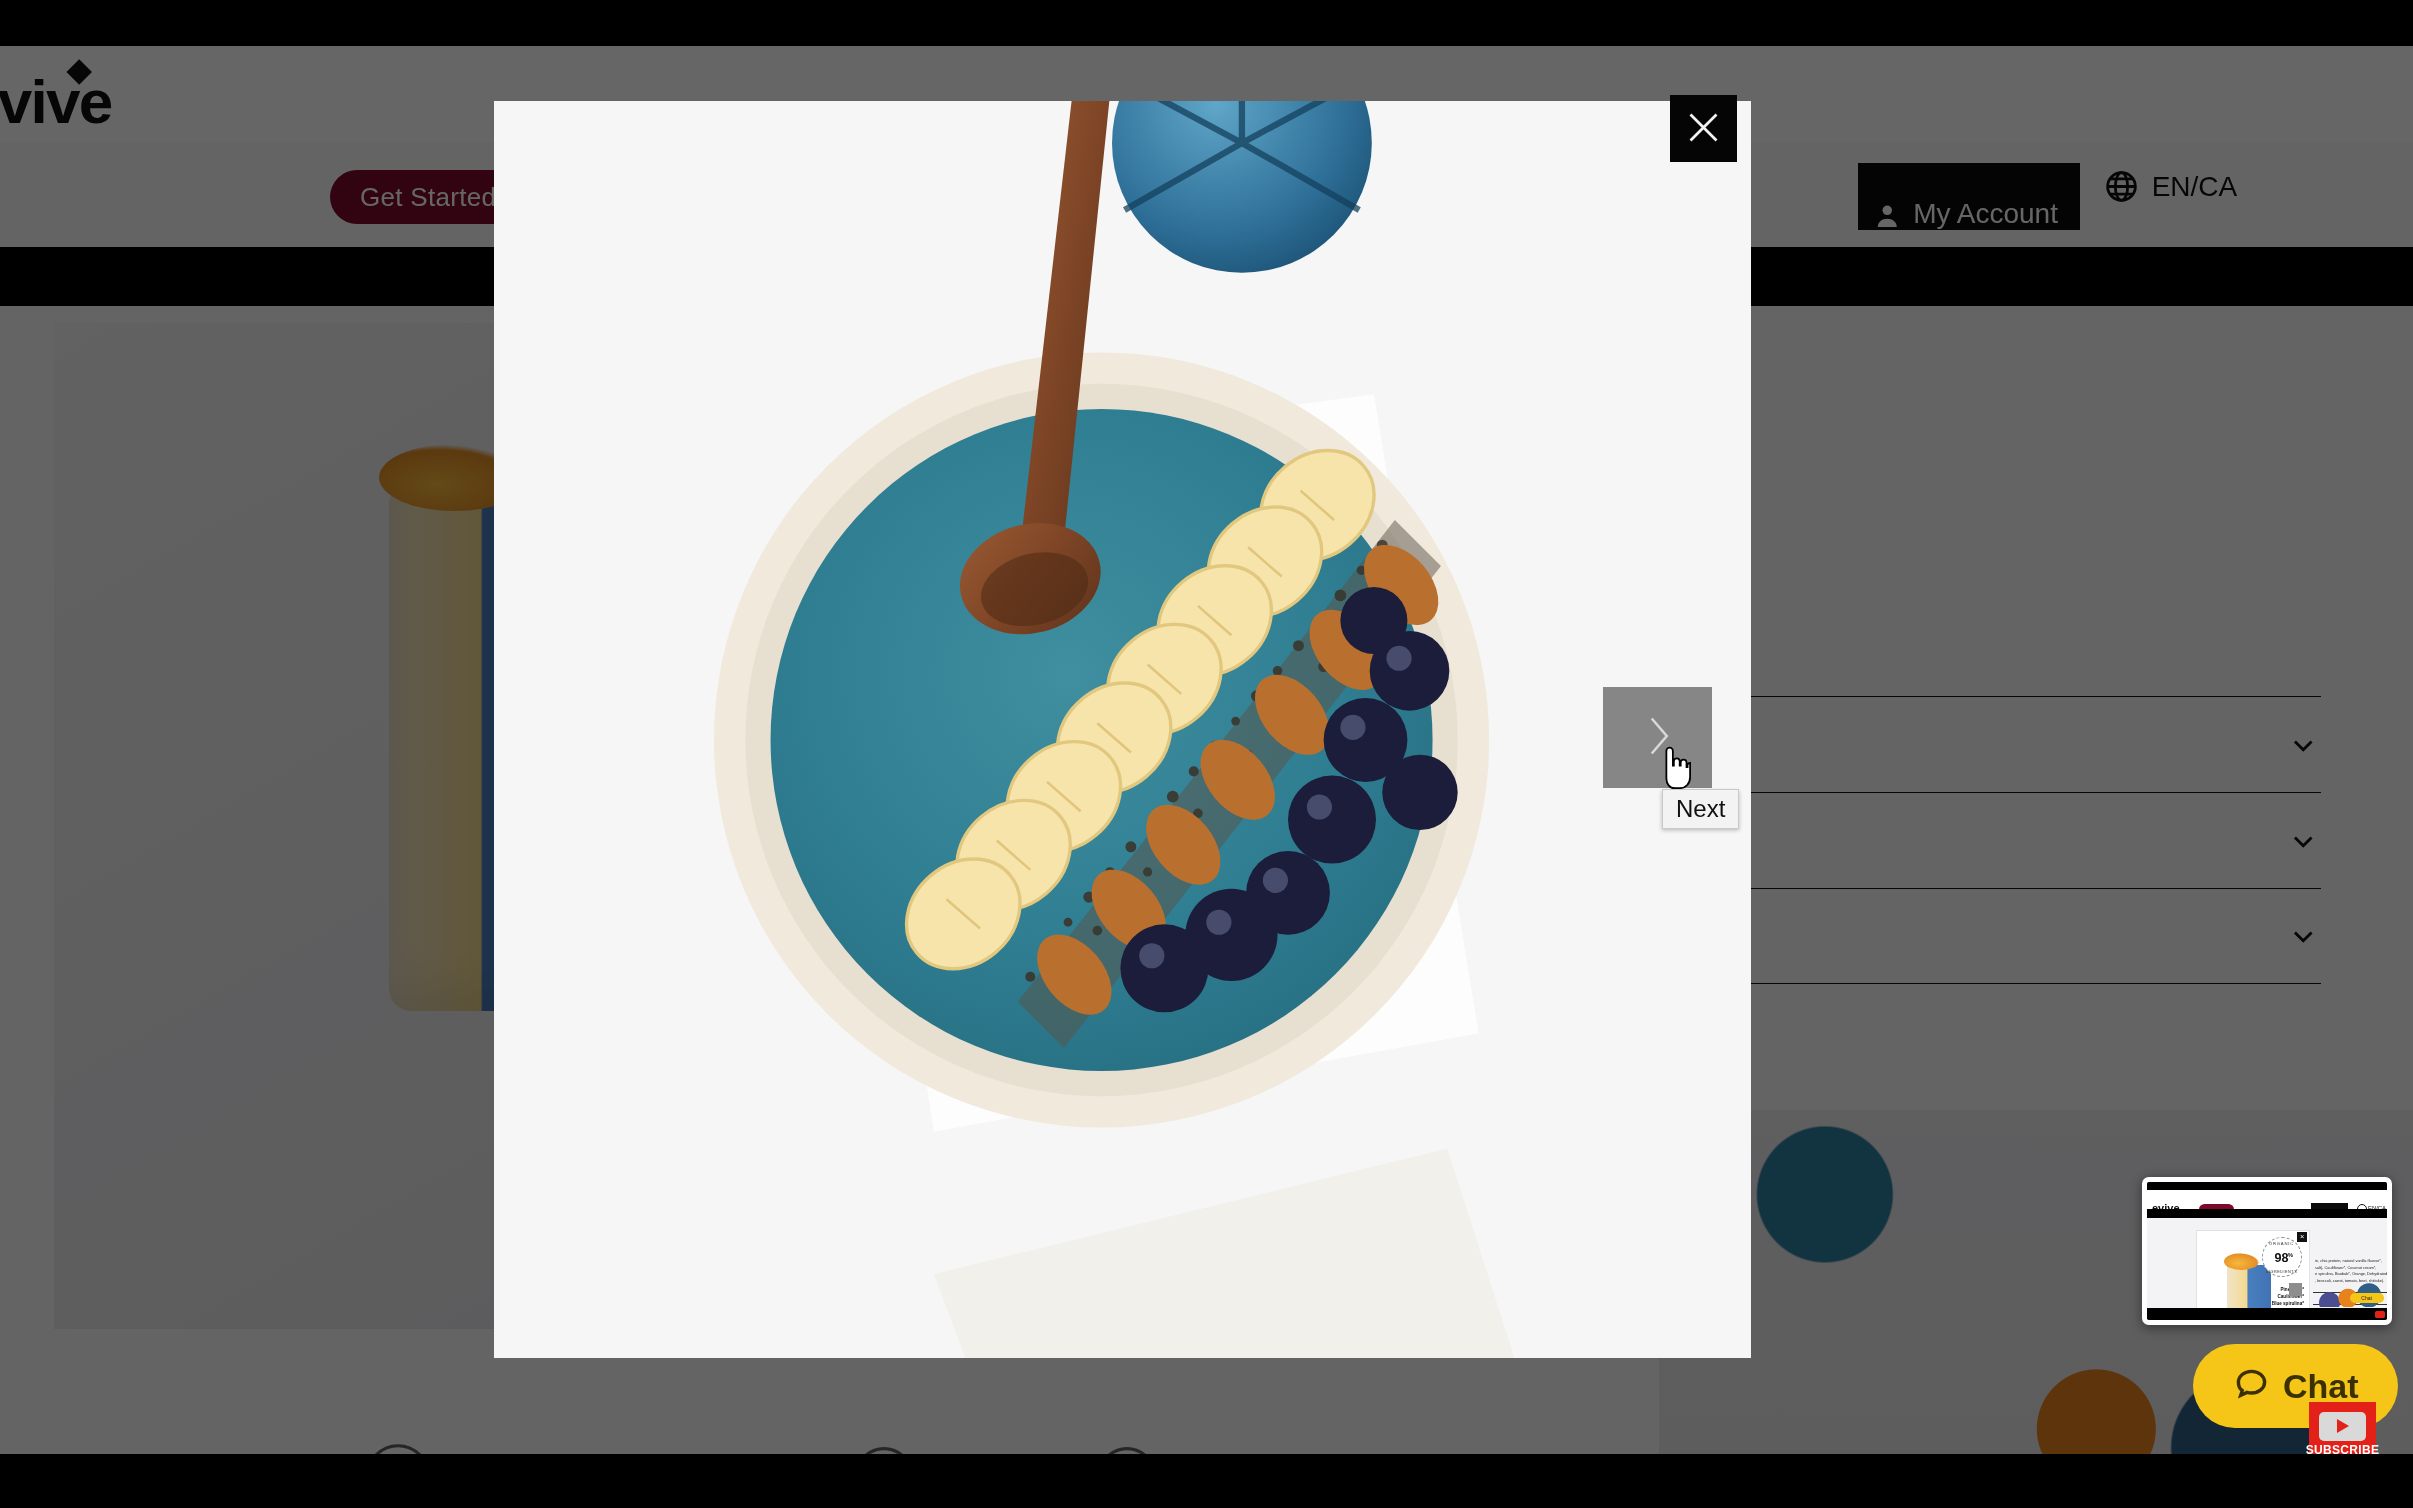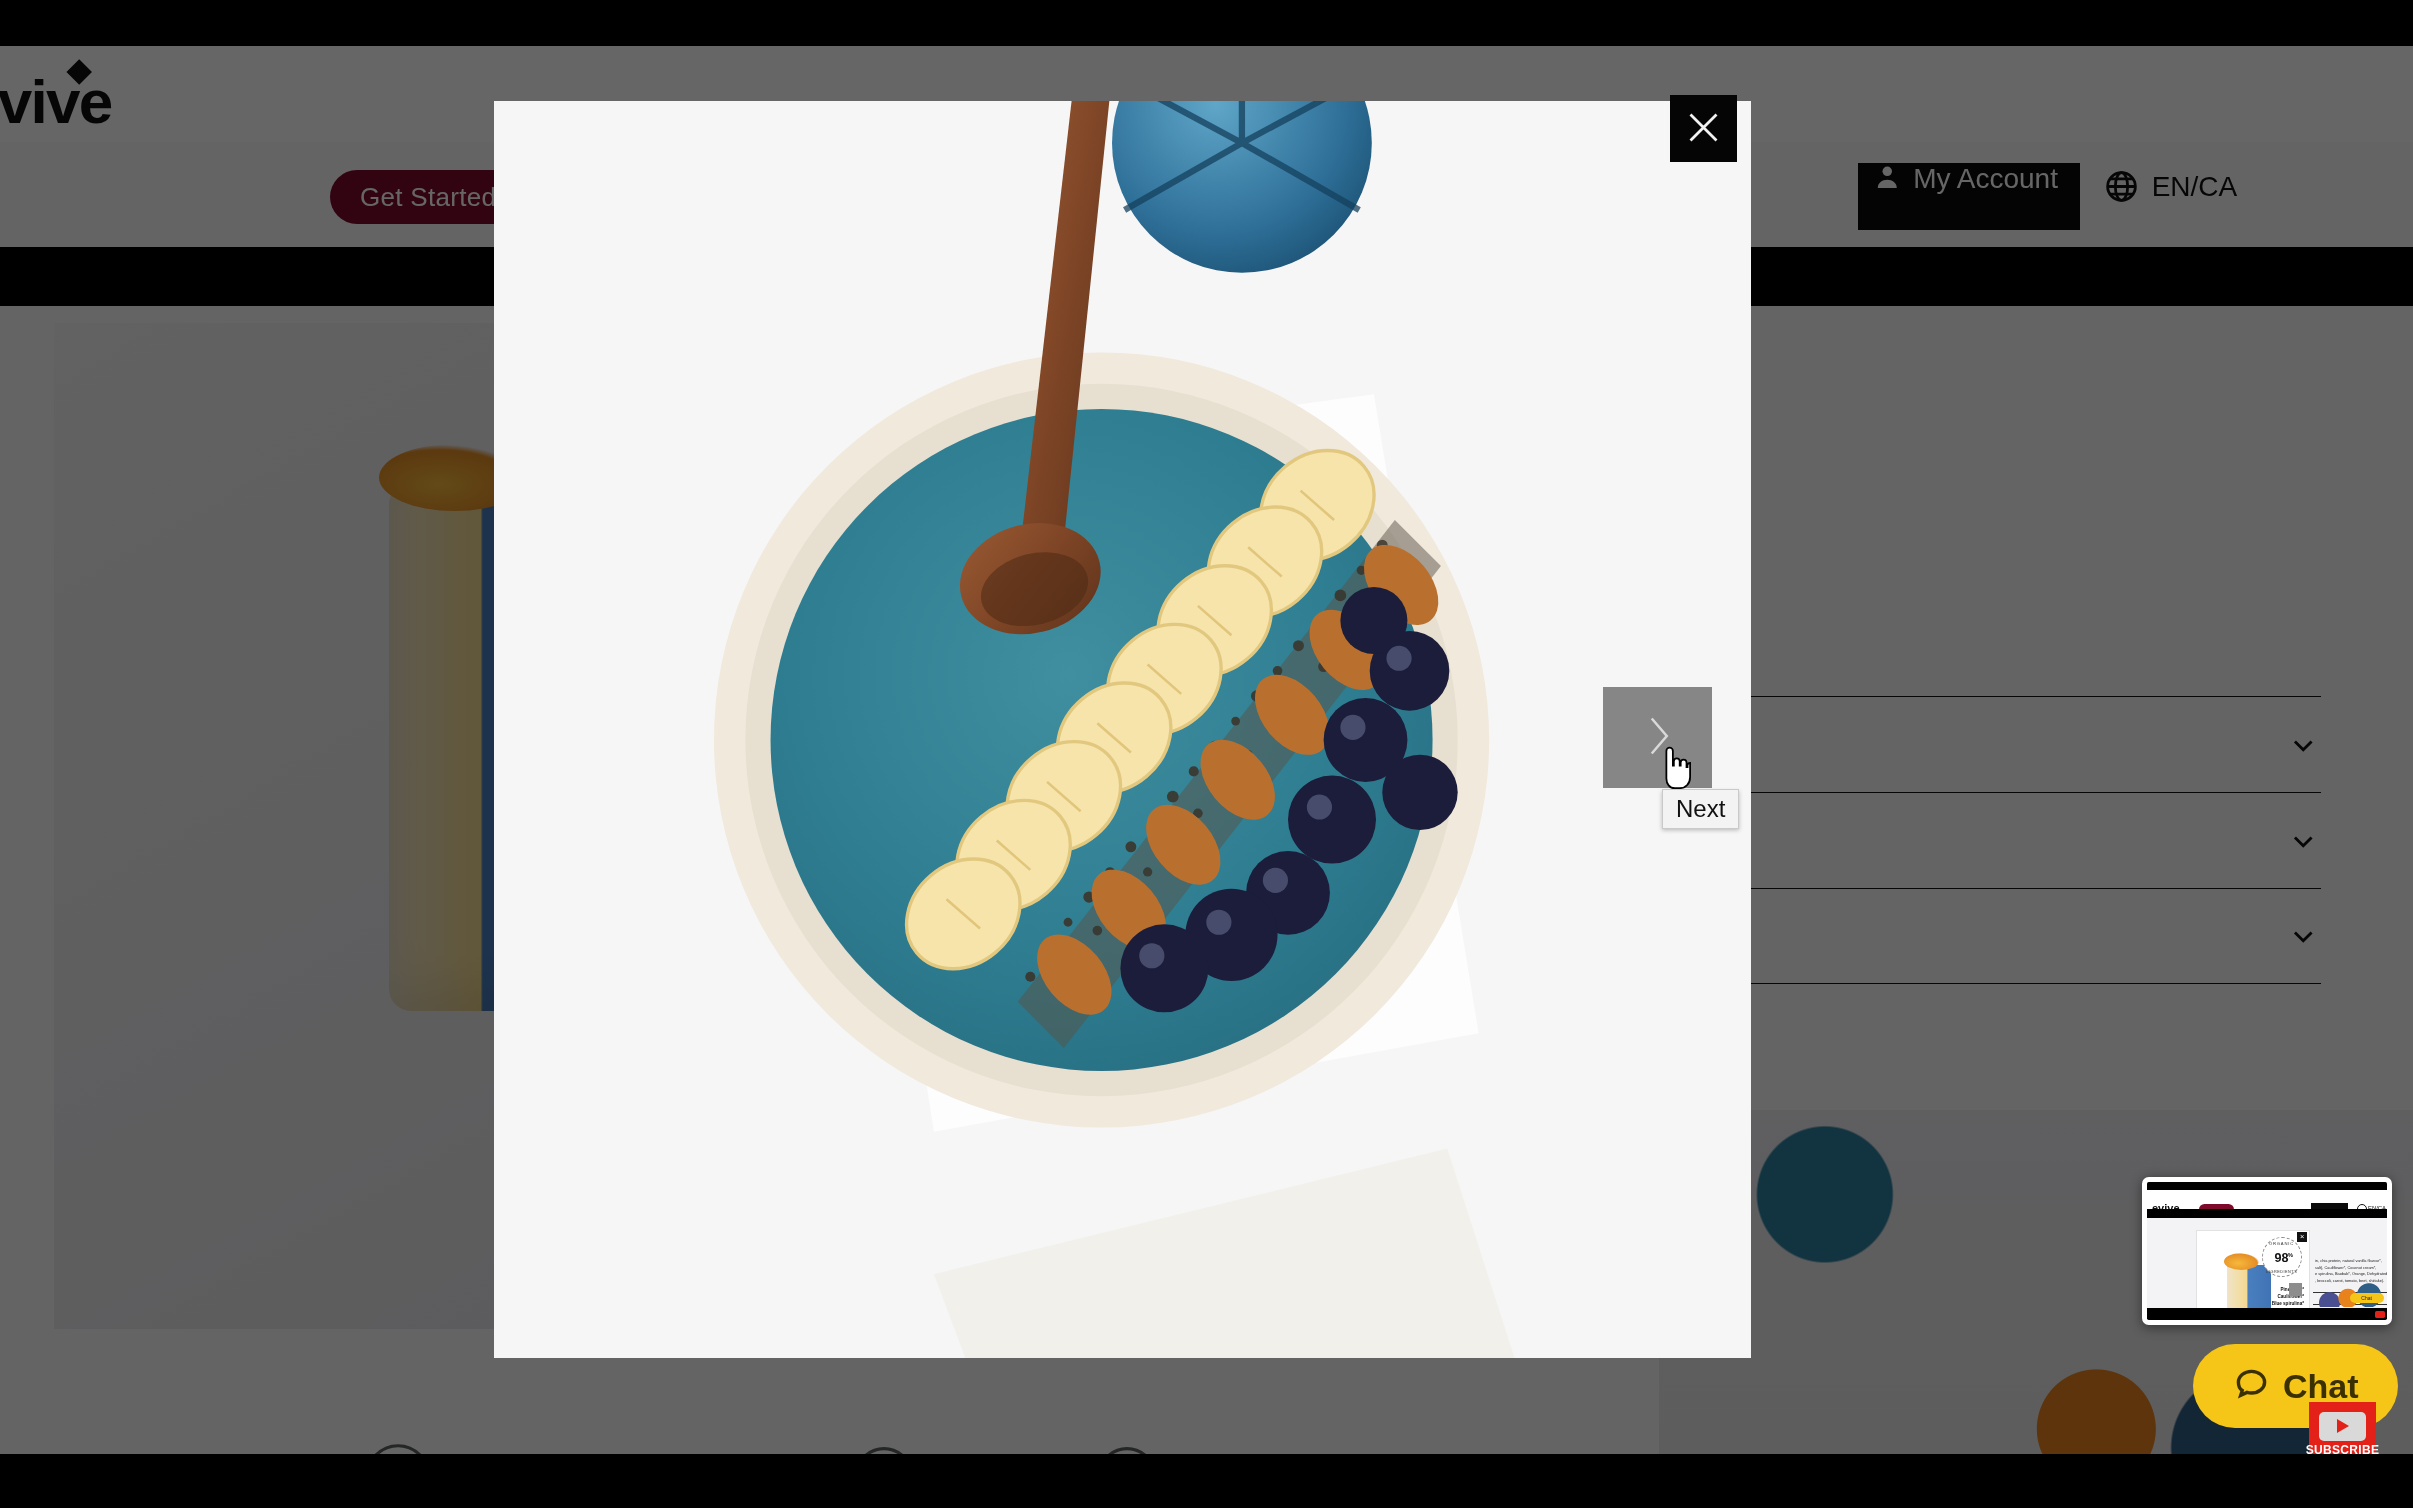--- a/index.html
+++ b/index.html
@@ -36,21 +36,21 @@
     position:absolute; left:330px; top:124px;
     height:54px; padding:0 30px; border-radius:28.5px;
     background:#7d0a2b; color:#fff; border:none;
     font-size:26px; font-weight:400; letter-spacing:0.3px;
     display:flex; align-items:center; justify-content:center;
     font-family:"Liberation Sans", sans-serif; cursor:pointer;
   }
   .account-btn {
     position:absolute; left:1858px; top:117px;
     height:67px; padding:0 22px 0 15px; background:#0b0b0b; color:#fff;
-    display:flex; align-items:flex-start; gap:11.7px;
+    display:flex; align-items:flex-end; gap:11.7px;
     font-size:28px; border:none; cursor:pointer;
     font-family:"Liberation Sans", sans-serif;
   }
   .lang-btn {
     position:absolute; left:2103px; top:122px;
     display:flex; align-items:center; gap:11.7px;
     font-size:28px; color:#111; background:none; border:none; cursor:pointer;
     font-family:"Liberation Sans", sans-serif;
   }
   .person-icon { display:block; width:28.5px; height:28.5px; }

